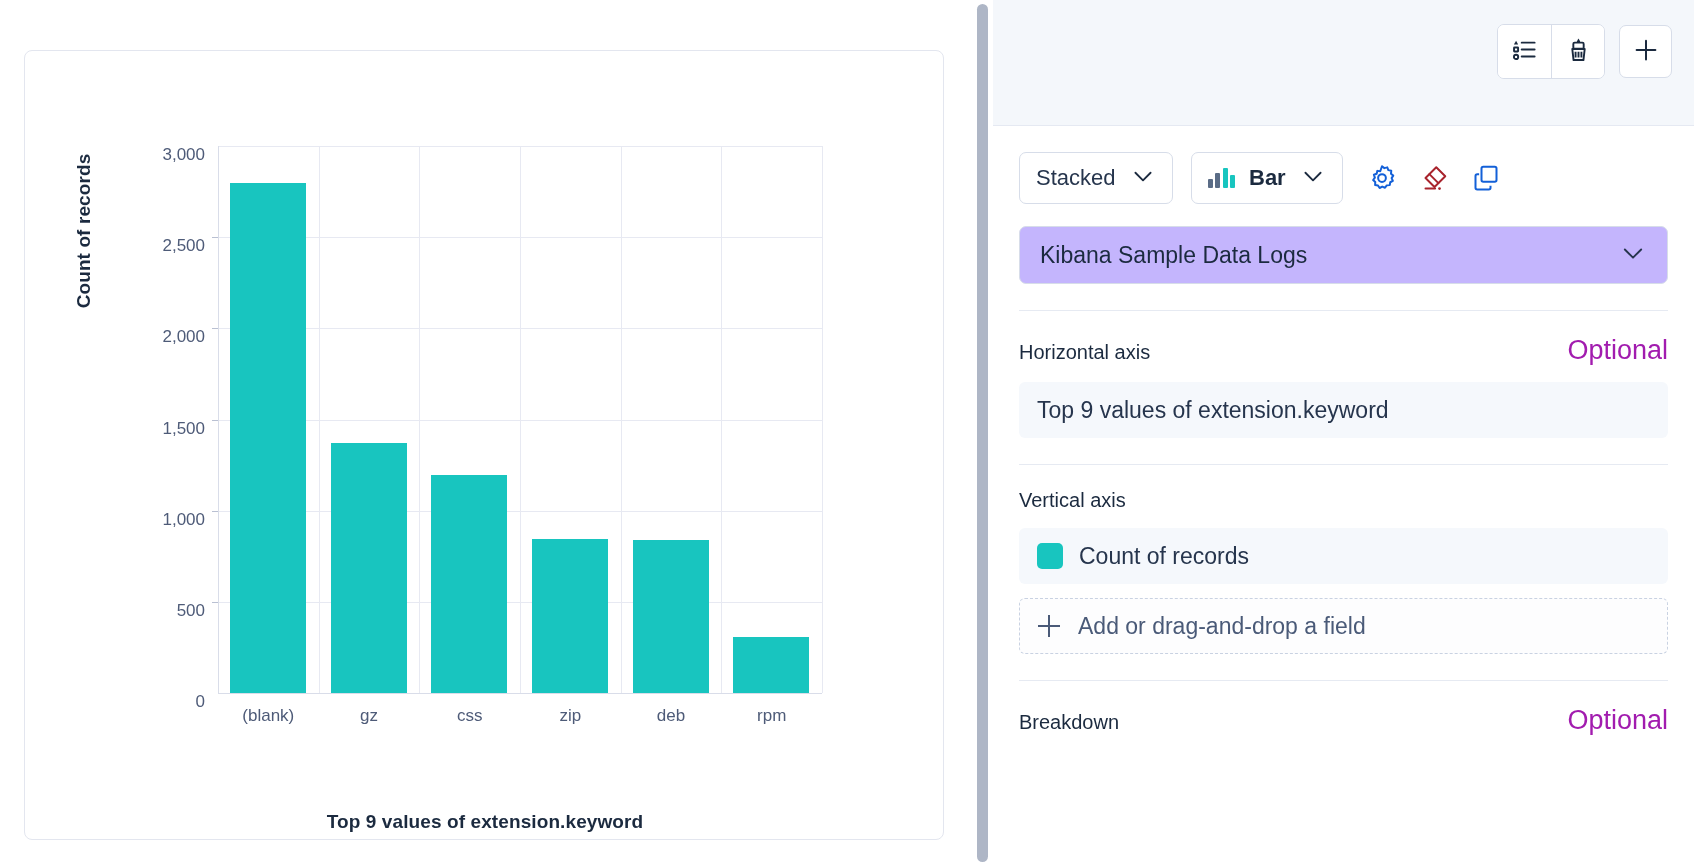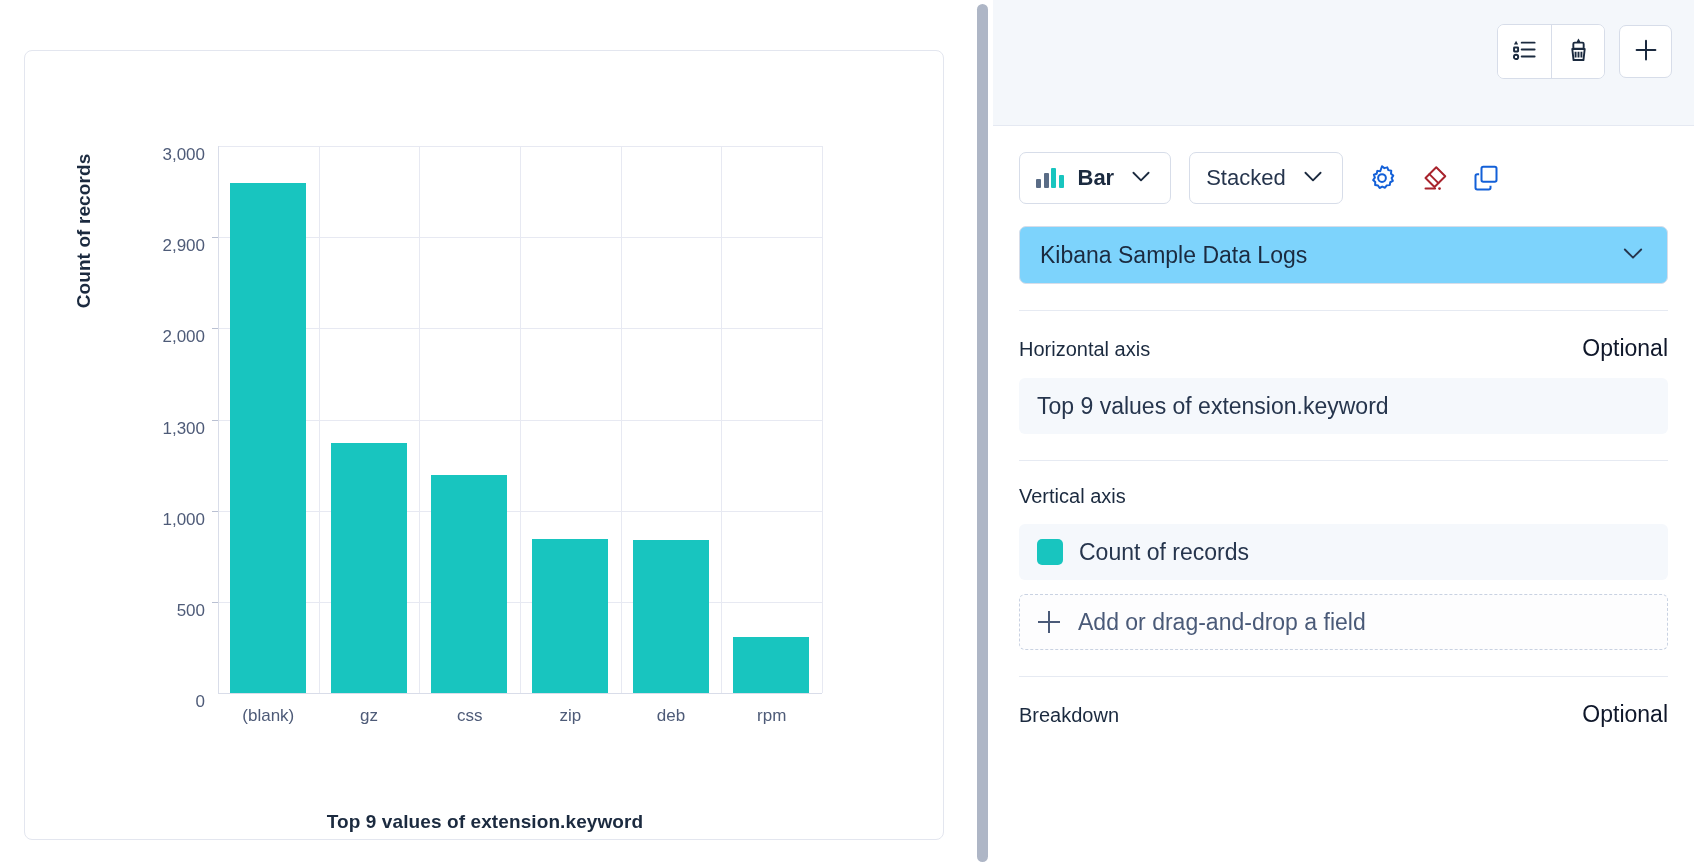--- a/index.html
+++ b/index.html
@@ -168,36 +168,36 @@
   .mini-bars i { display: block; width: 5px; border-radius: 1px; }
 
   .action-icons { display: flex; align-items: center; gap: 22px; margin-left: 6px; }
   .action-icon { cursor: pointer; display: flex; align-items: center; }
 
   .dataset-select {
     margin: 22px 26px 0 26px;
     height: 58px;
     border: 1px solid #d7dde9;
     border-radius: 7px;
-    background: #7dd3fc;
+    background: #c4b5fd;
     display: flex; align-items: center;
     padding: 0 20px;
     justify-content: space-between;
     cursor: pointer;
   }
   .dataset-select .ds-label { font-size: 23px; color: #1b2a3f; }
 
   .divider { height: 1px; background: #e6eaf2; margin: 26px 26px 0 26px; }
 
   .group-head {
     display: flex; align-items: baseline; justify-content: space-between;
     padding: 24px 26px 0 26px;
   }
   .group-title { font-size: 20px; font-weight: 400; color: #1b2a3f; }
-  .group-optional { font-size: 23px; color: #0f172a; }
+  .group-optional { font-size: 27px; color: #a21caf; }
 
   .dim-button {
     margin: 16px 26px 0 26px;
     background: #f5f8fc;
     border-radius: 6px;
     height: 56px;
     display: flex; align-items: center; gap: 16px;
     padding: 0 18px;
     cursor: pointer;
   }
@@ -236,23 +236,23 @@
 
   <div class="workspace">
     <div class="chart-panel">
       <div class="chart-area">
 
         <div class="y-axis-title">Count of records</div>
         <div class="x-axis-title">Top 9 values of extension.keyword</div>
 
         <div class="y-labels">
           <div class="y-tick-label" style="top:0px">3,000</div>
-          <div class="y-tick-label" style="top:91.2px">2,900</div>
+          <div class="y-tick-label" style="top:91.2px">2,500</div>
           <div class="y-tick-label" style="top:182.3px">2,000</div>
-          <div class="y-tick-label" style="top:273.5px">1,300</div>
+          <div class="y-tick-label" style="top:273.5px">1,500</div>
           <div class="y-tick-label" style="top:364.7px">1,000</div>
           <div class="y-tick-label" style="top:455.8px">500</div>
           <div class="y-tick-label" style="top:547px">0</div>
         </div>
 
         <div class="plot">
 
           <div class="gridline-h" style="top:0px"></div>
           <div class="gridline-h" style="top:91.2px"></div>
           <div class="gridline-h" style="top:182.3px"></div>
@@ -338,37 +338,37 @@
             </svg>
           </span>
         </div>
       </div>
     </div>
 
     <div class="config-body">
 
       <div class="row-chart-controls">
 
+        <div class="select-pill secondary">
+          <span class="pill-label">Stacked</span>
+          <span>
+            <svg width="26" height="26" viewBox="0 0 24 24" fill="none" stroke="#1b2a3f" stroke-width="1.7" stroke-linecap="round" stroke-linejoin="round">
+              <polyline points="5,9 12,16 19,9"></polyline>
+            </svg>
+          </span>
+        </div>
+
         <div class="select-pill">
           <span class="mini-bars">
             <i style="height:9px;background:#5a6c86;"></i>
             <i style="height:15px;background:#5a6c86;"></i>
             <i style="height:20px;background:#18c5bf;"></i>
             <i style="height:13px;background:#18c5bf;"></i>
           </span>
           <span class="pill-label">Bar</span>
-          <span>
-            <svg width="26" height="26" viewBox="0 0 24 24" fill="none" stroke="#1b2a3f" stroke-width="1.7" stroke-linecap="round" stroke-linejoin="round">
-              <polyline points="5,9 12,16 19,9"></polyline>
-            </svg>
-          </span>
-        </div>
-
-        <div class="select-pill secondary">
-          <span class="pill-label">Stacked</span>
           <span>
             <svg width="26" height="26" viewBox="0 0 24 24" fill="none" stroke="#1b2a3f" stroke-width="1.7" stroke-linecap="round" stroke-linejoin="round">
               <polyline points="5,9 12,16 19,9"></polyline>
             </svg>
           </span>
         </div>
 
         <div class="action-icons">
           <span class="action-icon" title="Layer settings">
             <svg width="30" height="30" viewBox="0 0 24 24" fill="none" stroke="#1360d8" stroke-width="1.6" stroke-linejoin="round">

